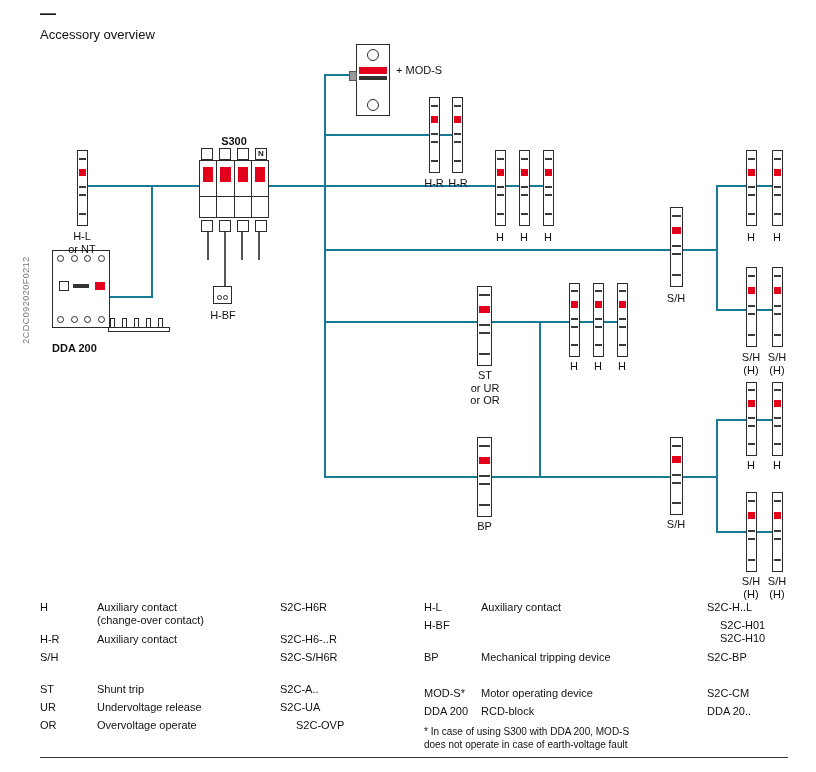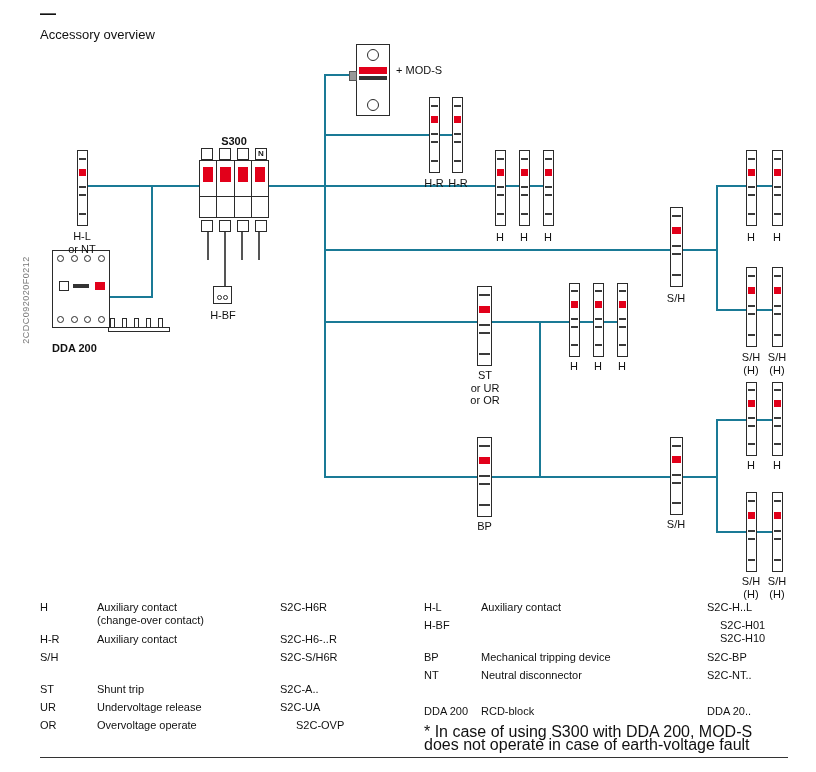--- a/index.html
+++ b/index.html
@@ -73,21 +73,21 @@
                          border:1px solid #2b2b2b; border-radius:50%; }
   .mods .c1 { top:4px; } .mods .c2 { bottom:4px; }
   .mods .rd { position:absolute; top:22px; left:2px; right:2px; height:7px; background:var(--red,#e2001a); }
   .mods .bd { position:absolute; top:31px; left:2px; right:2px; height:4px; background:#333; }
   .mods .tab { position:absolute; left:-8px; top:26px; width:8px; height:10px; background:#999; border:1px solid #555; }
 
   
   .lrow { position:absolute; font-size:11px; line-height:12.8px; white-space:pre-line; color:#111; }
   .lrow span { position:absolute; top:0; white-space:pre-line; }
   .lrow .abbr { left:0; }
-  .foot { position:absolute; font-size:16px; line-height:12.8px; white-space:pre-line; color:#111; }
+  .foot { position:absolute; font-size:10px; line-height:12.8px; white-space:pre-line; color:#111; }
   .rule { position:absolute; background:#333; }
 </style>
 </head>
 <body>
 
 <div id="stage">
 
   <div class="dash">—</div>
   <div class="title">Accessory overview</div>
   <div class="sidecode">2CDC092020F0212</div>
@@ -412,24 +412,24 @@
   <div class="lrow" style="left:424px;top:619px;width:380px">
     <span class="abbr">H-BF</span>
     <span class="part" style="left:296px">S2C-H01
 S2C-H10</span>
   </div>
   <div class="lrow" style="left:424px;top:651px;width:380px">
     <span class="abbr">BP</span>
     <span class="desc" style="left:57px">Mechanical tripping device</span>
     <span class="part" style="left:283px">S2C-BP</span>
   </div>
-  <div class="lrow" style="left:424px;top:669px;width:380px">
-    <span class="abbr">NT</span>
-    <span class="desc" style="left:57px">Neutral disconnector</span>
-    <span class="part" style="left:283px">S2C-NT..</span>
+  <div class="lrow" style="left:424px;top:687px;width:380px">
+    <span class="abbr">MOD-S*</span>
+    <span class="desc" style="left:57px">Motor operating device</span>
+    <span class="part" style="left:283px">S2C-CM</span>
   </div>
   <div class="lrow" style="left:424px;top:705px;width:380px">
     <span class="abbr">DDA 200</span>
     <span class="desc" style="left:57px">RCD-block</span>
     <span class="part" style="left:283px">DDA 20..</span>
   </div>
 
   <div class="foot" style="left:424px;top:726px;width:360px">* In case of using S300 with DDA 200, MOD-S
 does not operate in case of earth-voltage fault</div>
 

